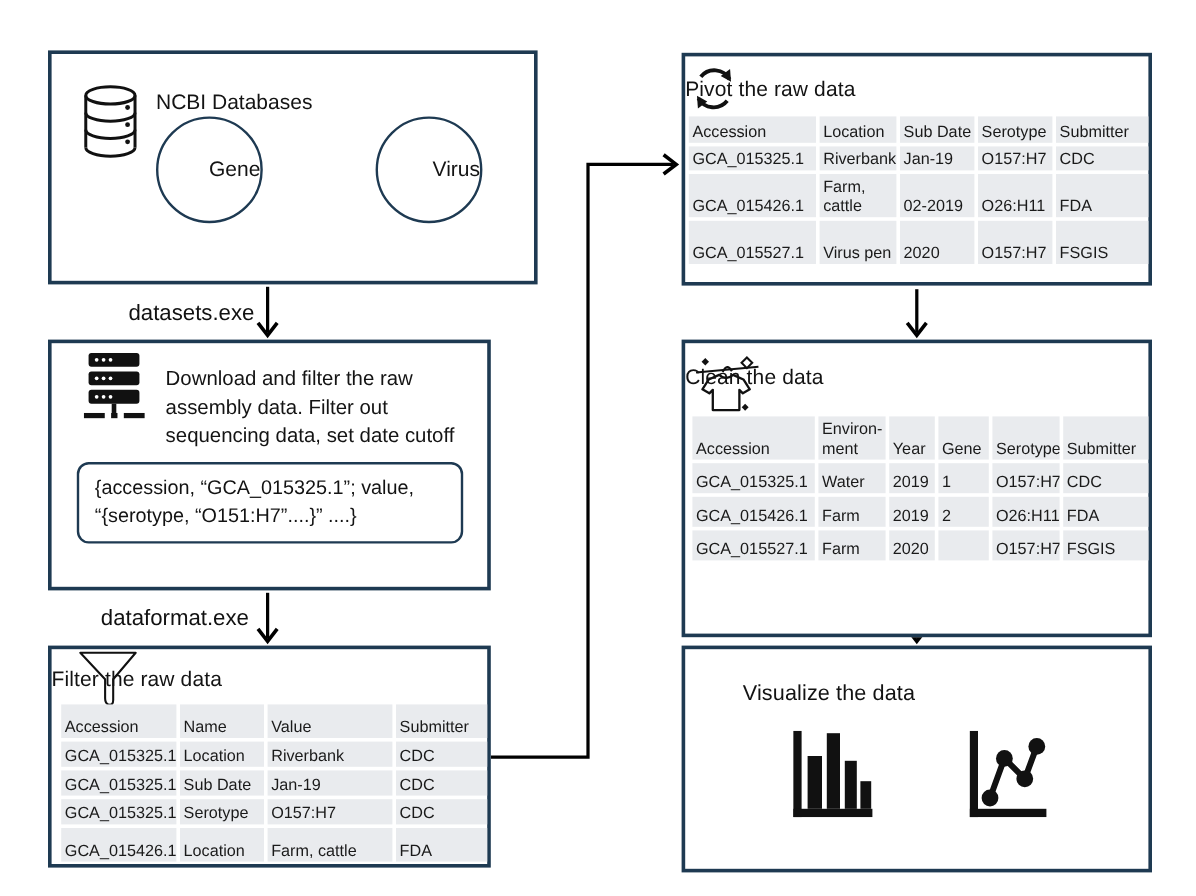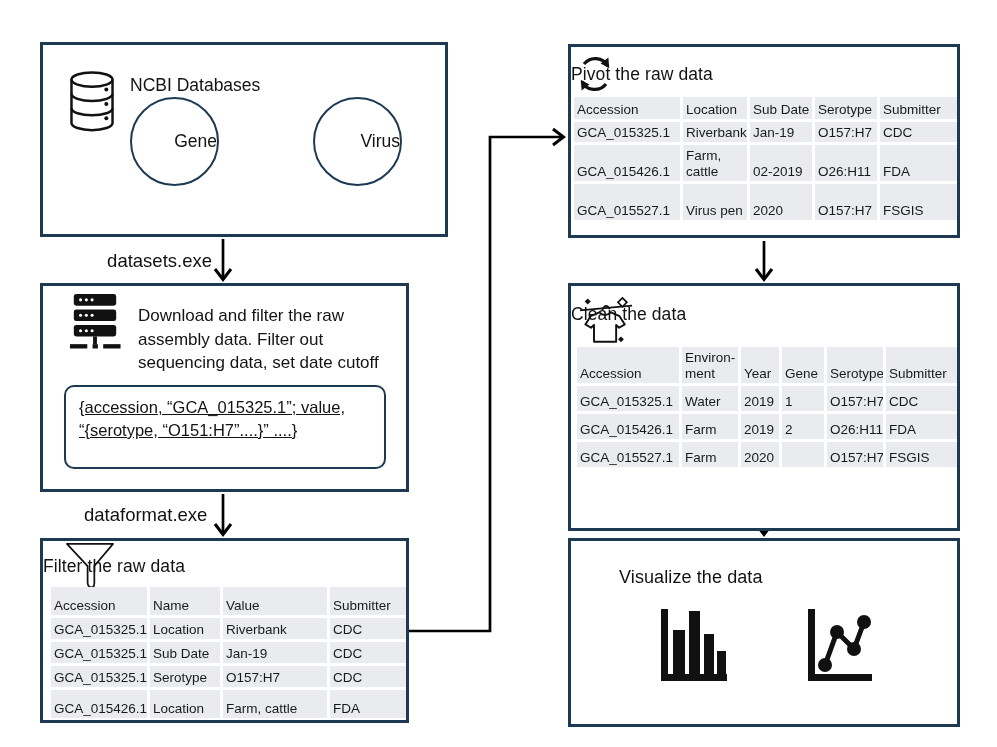--- a/index.html
+++ b/index.html
@@ -110,21 +110,21 @@
             <circle cx="18" cy="38" r="1.6"></circle>
             <circle cx="24" cy="38" r="1.6"></circle>
         </g>
       </svg>
     </span>
     <div style="position:absolute; left:95px; top:18px; width:262px;">
       <div class="desc-line">Download and filter the raw</div>
       <div class="desc-line">assembly data. Filter out</div>
       <div class="desc-line">sequencing data, set date cutoff</div>
     </div>
-    <div class="code-box" style="left:21px; top:99px; width:322px; height:84px;text-decoration:underline;">
+    <div class="code-box" style="left:21px; top:99px; width:322px; height:68px;">
       <div>{accession, “GCA_015325.1”; value,</div>
       <div>“{serotype, “O151:H7”....}” ....}</div>
     </div>
   </div>
 
   <div class="box" style="left:40px; top:538px; width:369px; height:185px;">
     <span class="icon" style="left:22px; top:1px;">
       <svg width="50" height="50" viewBox="0 0 52 52">
         <path d="M2,2 H50 L30.5,25 V43 Q30.5,48 26.5,47 Q23.5,46 23.5,41.5 V25 Z" fill="none" stroke="#111" stroke-width="1.8" stroke-linejoin="round"></path>
       </svg>

